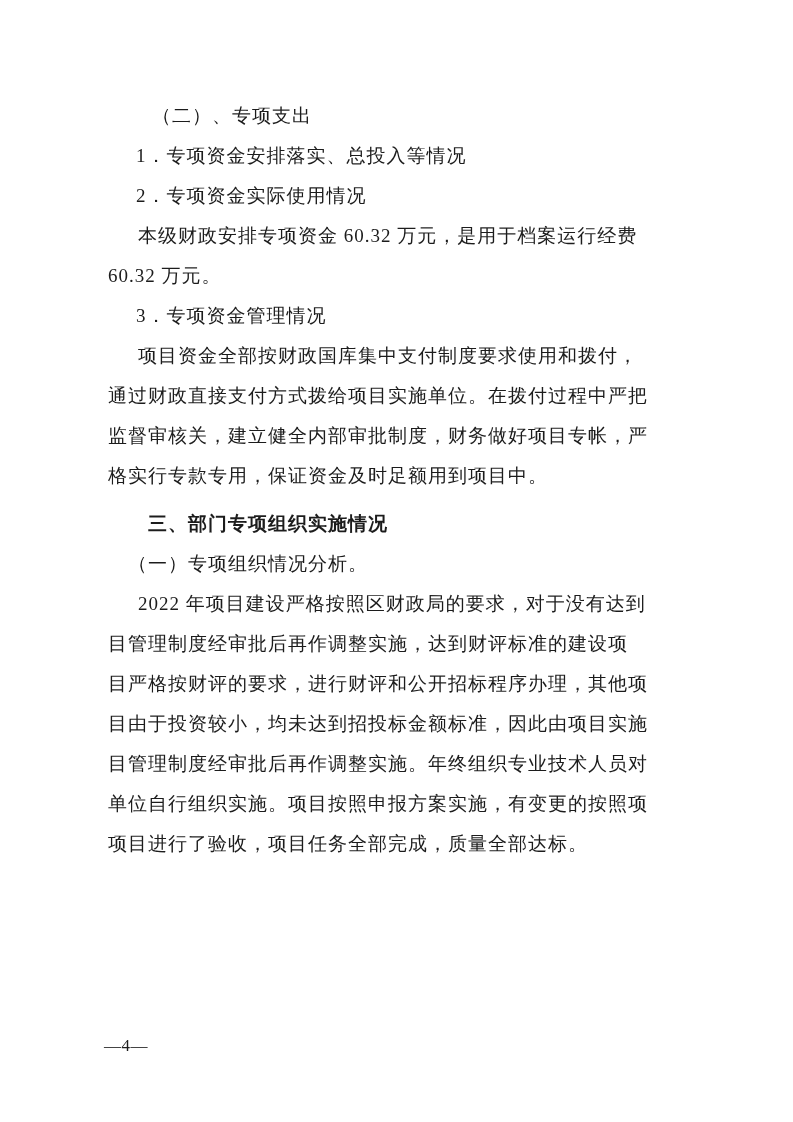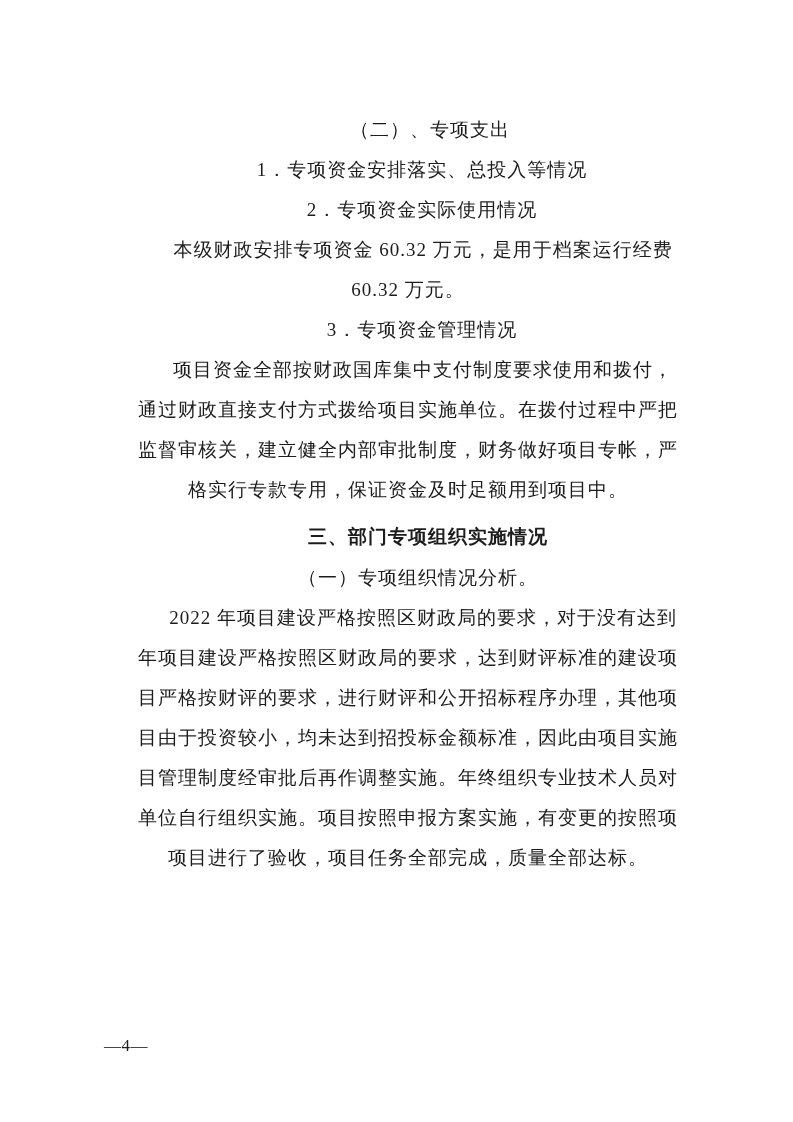--- a/index.html
+++ b/index.html
@@ -12,23 +12,22 @@
     width: 793px;
     height: 1122px;
     background: #ffffff;
     overflow: hidden;
     font-family: "Liberation Serif", "DejaVu Serif", serif;
     color: #1c1c1c;
   }
   .content {
     position: absolute;
     left: 108px;
-    top: 110px;
+    top: 96px;
     width: 600px;
-    text-align: center;
   }
   .line {
     display: block;
     height: 40px;
     line-height: 40px;
     font-size: 19px;
     letter-spacing: 1px;
     white-space: nowrap;
     overflow: visible;
   }
@@ -41,21 +40,21 @@
   
   .para.wide { margin-bottom: 14px; }
   .para.wide .line {
     height: 55px;
     line-height: 55px;
   }
   
   .hbold { margin-top: 8px; }
   .hbold .line {
     text-indent: 40px;
-    font-family: Liberation Mono, monospace;
+    font-family: Liberation Sans, sans-serif;
     font-weight: 700;
     font-size: 19px;
     letter-spacing: 1px;
   }
   
   .hsub .line { text-indent: 20px; }
 
   .page-number {
     position: absolute;
     left: 104px;
@@ -94,21 +93,21 @@
         <div class="line">格实行专款专用，保证资金及时足额用到项目中。</div>
       </div>
       <div class="hbold">
         <div class="line">三、部门专项组织实施情况</div>
       </div>
       <div class="hsub">
         <div class="line">（一）专项组织情况分析。</div>
       </div>
       <div class="para">
         <div class="line first">2022 年项目建设严格按照区财政局的要求，对于没有达到</div>
-        <div class="line">年项目建设严格按照区财政局的要求，达到财评标准的建设项</div>
+        <div class="line">目管理制度经审批后再作调整实施，达到财评标准的建设项</div>
         <div class="line">目严格按财评的要求，进行财评和公开招标程序办理，其他项</div>
         <div class="line">目由于投资较小，均未达到招投标金额标准，因此由项目实施</div>
         <div class="line">目管理制度经审批后再作调整实施。年终组织专业技术人员对</div>
         <div class="line">单位自行组织实施。项目按照申报方案实施，有变更的按照项</div>
         <div class="line">项目进行了验收，项目任务全部完成，质量全部达标。</div>
       </div>
     </div>
   <div class="page-number">—4—</div>
 </div>
 

